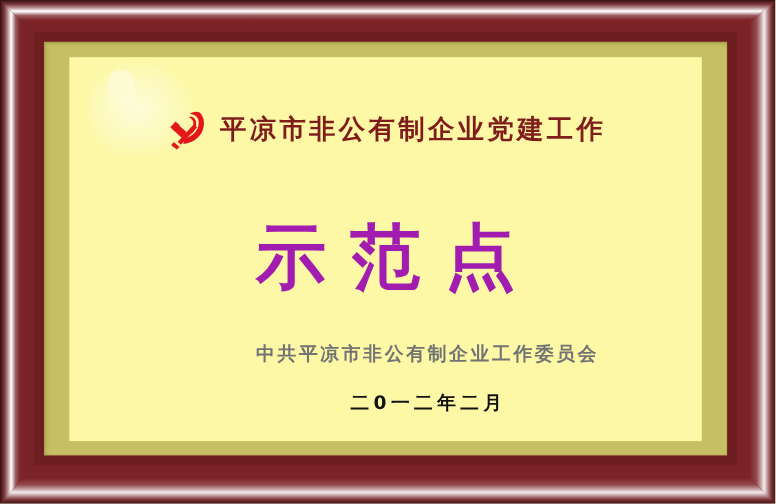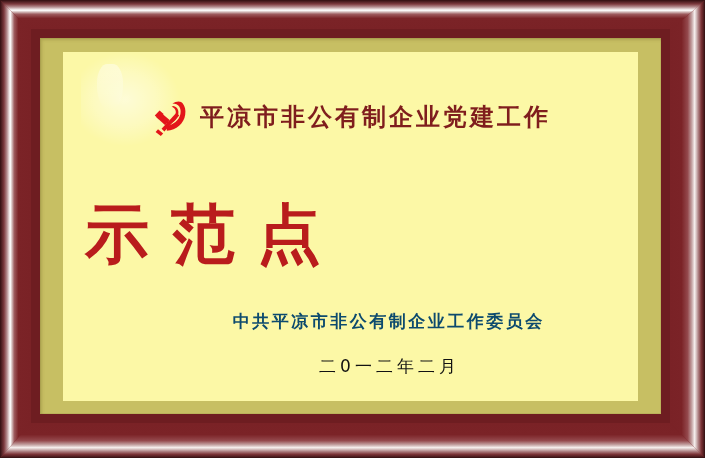--- a/index.html
+++ b/index.html
@@ -133,35 +133,35 @@
     width:40px;height:40px;flex:0 0 auto;margin-right:10px;margin-top:2px;
   }
   .emblem svg{display:block;width:40px;height:40px;}
 
   .title-text{
     font-size:24px;font-weight:bold;color:#7f1d1d;
     letter-spacing:3px;white-space:nowrap;line-height:1;
   }
 
   .headline{
-    position:absolute;left:0;right:0;top:150px;text-align:left;
-    font-size:64px;font-weight:bold;color:#b91c1c;
+    position:absolute;left:0;right:0;top:150px;text-align:center;
+    font-size:64px;font-weight:bold;color:#a21caf;
     letter-spacing:22px;text-indent:22px;line-height:1;
     white-space:nowrap;
   }
 
   .issuer{
     position:absolute;left:0;right:0;top:258px;text-align:center;
-    font-size:17px;font-weight:bold;color:#0c4a6e;
+    font-size:17px;font-weight:bold;color:#737373;
     letter-spacing:2.5px;text-indent:2.5px;white-space:nowrap;
     padding-left:74px;
   }
   .date{
     position:absolute;left:0;right:0;top:303px;text-align:center;
-    font-size:17px;font-weight:normal;color:#121212;
+    font-size:17px;font-weight:bold;color:#121212;
     letter-spacing:4px;text-indent:4px;white-space:nowrap;
     padding-left:74px;
   }
 </style>
 </head>
 <body>
 
 <div id="plaque">
 
   <div class="frame-outline"></div>

